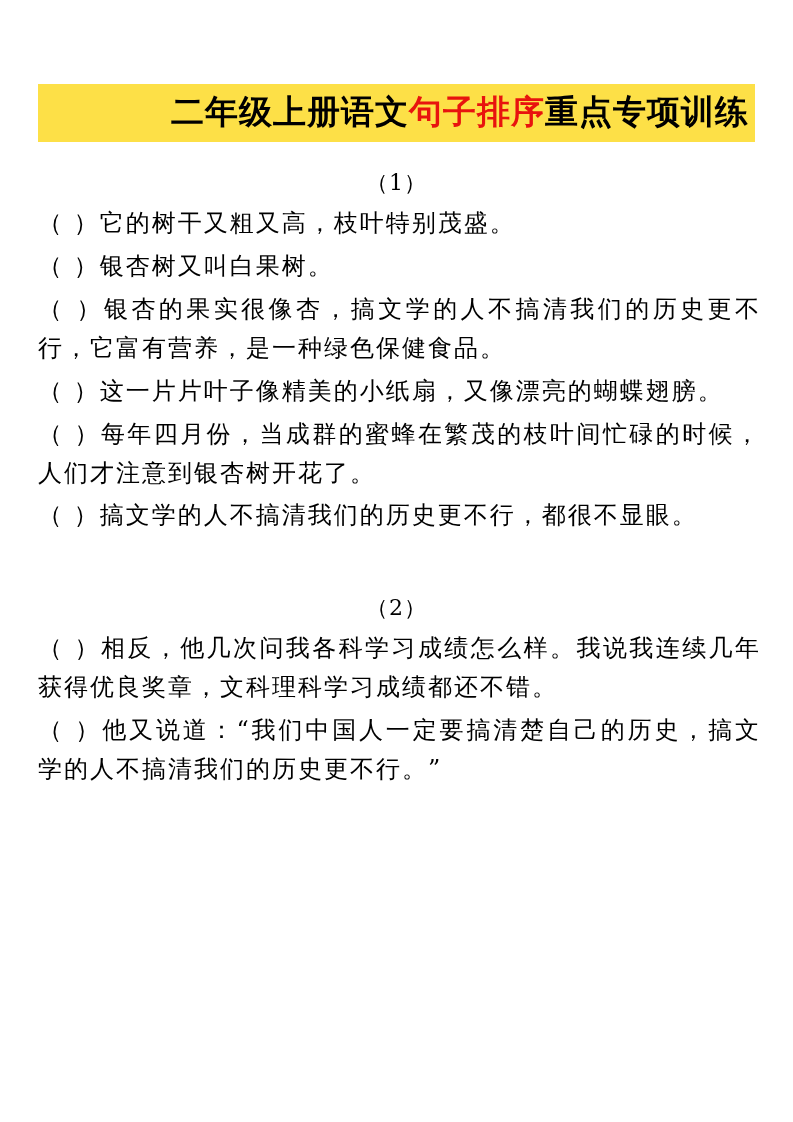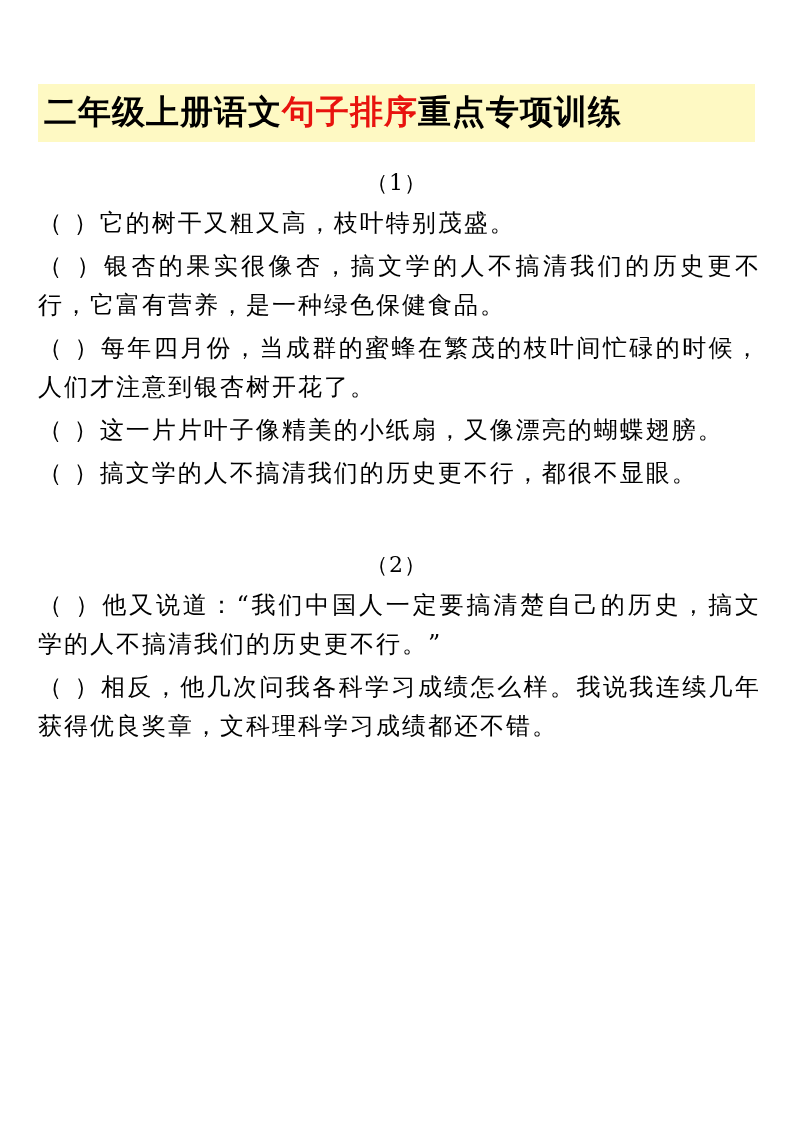--- a/index.html
+++ b/index.html
@@ -16,23 +16,23 @@
   }
   .page {
     position: relative;
     width: 793px;
     height: 1122px;
     box-sizing: border-box;
     padding: 0;
   }
   .title-bar {
     margin: 84px 38px 0 38px;
-    background: #fef9c3;
+    background: #fde047;
     padding: 10px 6px 12px 6px;
-    text-align: left;
+    text-align: right;
     line-height: 1.1;
   }
   .title-text {
     font-family: "DejaVu Serif", "Liberation Serif", serif;
     font-weight: bold;
     font-size: 33px;
     letter-spacing: 1px;
     white-space: nowrap;
   }
   .title-text .hl {
@@ -69,26 +69,27 @@
 <div class="page">
 
   <div class="title-bar">
     <div class="title-text"><span>二年级上册语文</span><span class="hl">句子排序</span><span>重点专项训练</span></div>
   </div>
 
   <div class="section-num">（1）</div>
 
   <div class="content">
     <p class="line brackets">（    ）它的树干又粗又高，枝叶特别茂盛。</p>
+    <p class="line brackets">（    ）银杏树又叫白果树。</p>
     <p class="line brackets">（    ）银杏的果实很像杏，搞文学的人不搞清我们的历史更不行，它富有营养，是一种绿色保健食品。</p>
+    <p class="line brackets">（    ）这一片片叶子像精美的小纸扇，又像漂亮的蝴蝶翅膀。</p>
     <p class="line brackets">（    ）每年四月份，当成群的蜜蜂在繁茂的枝叶间忙碌的时候，人们才注意到银杏树开花了。</p>
-    <p class="line brackets">（    ）这一片片叶子像精美的小纸扇，又像漂亮的蝴蝶翅膀。</p>
     <p class="line brackets">（    ）搞文学的人不搞清我们的历史更不行，都很不显眼。</p>
   </div>
 
   <div class="section-num second">（2）</div>
 
   <div class="content">
+    <p class="line brackets">（    ）相反，他几次问我各科学习成绩怎么样。我说我连续几年获得优良奖章，文科理科学习成绩都还不错。</p>
     <p class="line brackets">（    ）他又说道：“我们中国人一定要搞清楚自己的历史，搞文学的人不搞清我们的历史更不行。”</p>
-    <p class="line brackets">（    ）相反，他几次问我各科学习成绩怎么样。我说我连续几年获得优良奖章，文科理科学习成绩都还不错。</p>
   </div>
 
 </div>
 
 </body></html>

